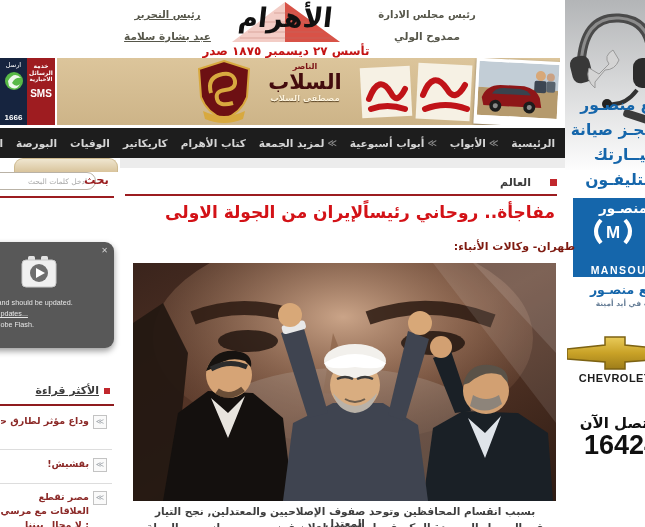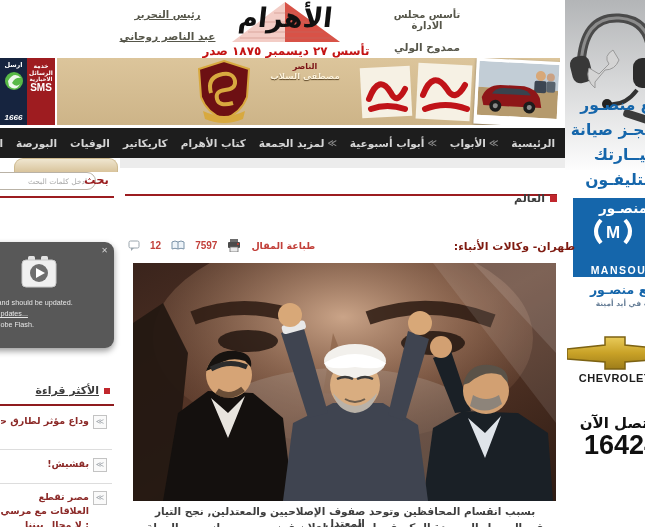--- a/index.html
+++ b/index.html
@@ -27,24 +27,24 @@
   .ra-chevtext{position:absolute;top:372px;left:4px;width:92px;text-align:center;font-weight:bold;font-size:11px;color:#1c1c1c;letter-spacing:.5px;font-family:"Liberation Sans",sans-serif;white-space:nowrap;}
   .ra-call{position:absolute;top:414px;right:-8px;font-weight:bold;font-size:15px;color:#101010;direction:rtl;white-space:nowrap;}
   .ra-phone{position:absolute;top:430px;right:-14px;font-weight:bold;font-size:27px;color:#101010;font-family:"Liberation Sans",sans-serif;white-space:nowrap;}
 
   
   .sms-ad{position:absolute;left:0;top:58px;width:55px;height:67px;background:#16243f;}
   .sms-red{position:absolute;right:0;top:0;width:28px;height:67px;background:#9e1c20;color:#fff;text-align:center;direction:rtl;}
   .sms-red .s1{font-size:6px;font-weight:bold;margin-top:4px;}
   .sms-red .s2{font-size:6px;font-weight:bold;}
   .sms-red .s3{font-size:5.5px;font-weight:bold;}
-  .sms-red .s4{font-size:10px;font-weight:bold;font-family:"Liberation Sans",sans-serif;}
+  .sms-red .s4{font-size:10px;font-weight:bold;font-family:"Liberation Sans",sans-serif;margin-top:6px;}
   .sms-left{position:absolute;left:0;top:0;width:27px;height:67px;color:#fff;text-align:center;}
-  .sms-send{font-size:6.5px;font-weight:bold;direction:rtl;margin-top:3px;}
-  .sms-num{position:absolute;bottom:3px;left:0;width:27px;font-size:8px;font-weight:bold;font-family:"Liberation Sans",sans-serif;font-style:italic;}
+  .sms-send{font-size:6.5px;font-weight:normal;direction:rtl;margin-top:3px;}
+  .sms-num{position:absolute;bottom:3px;left:0;width:27px;font-size:8px;font-weight:bold;font-family:"Liberation Sans",sans-serif;}
   .banner{position:absolute;left:57px;top:58px;width:503px;height:67px;background:linear-gradient(#dcc59b,#cdb488);overflow:hidden;}
   .cta{position:absolute;left:18px;top:12px;width:110px;height:42px;background:#fdfbf4;border-radius:12px;text-align:center;color:#8c1014;box-shadow:0 1px 2px rgba(0,0,0,.25);cursor:pointer;}
   .cta .l1{font-size:13px;font-weight:bold;margin-top:5px;direction:rtl;}
   .cta .l2{font-size:7.5px;font-weight:bold;direction:rtl;margin-top:2px;}
   .org{position:absolute;left:198px;top:4px;width:100px;text-align:center;direction:rtl;}
   .org .small{font-size:8px;font-weight:bold;color:#7a1014;}
   .org .big{font-size:21px;font-weight:bold;color:#430b0d;line-height:22px;}
   .org .sub{font-size:8.5px;font-weight:bold;color:#fdf3dc;text-shadow:0 1px 1px #5a4424;}
   .car-photo{position:absolute;left:418px;top:2px;width:86px;height:60px;background:#fff;transform:rotate(3deg);box-shadow:0 1px 3px rgba(0,0,0,.35);padding:3px;}
 
@@ -55,21 +55,21 @@
 
   .gray-strip{position:absolute;left:120px;top:158px;width:445px;height:10px;background:#ececec;}
   .search-tab{position:absolute;left:14px;top:158px;width:102px;height:13px;background:linear-gradient(#efe6d0,#d9c49c);border:1px solid #cdb98f;border-bottom:none;border-radius:9px 9px 0 0;}
 
   
   .search-input{position:absolute;left:-22px;top:172px;width:100px;height:16px;border:1px solid #b9b2a6;border-radius:9px;direction:rtl;font-size:7.5px;color:#666;padding:0 8px;outline:none;font-family:"DejaVu Sans",sans-serif;background:#fff;}
   .search-input::placeholder{color:#a9a9a9;}
   .search-label{position:absolute;left:84px;top:173px;font-size:11.5px;font-weight:bold;color:#9a1d1f;cursor:pointer;}
   .redline-left{position:absolute;left:0;top:196px;width:114px;height:2px;background:#9c1c20;}
   .redline-main{position:absolute;left:125px;top:194px;width:432px;height:2px;background:#9c1c20;}
-  .world-head{position:absolute;left:430px;top:192px;width:127px;display:flex;direction:rtl;align-items:center;gap:5px;}
+  .world-head{position:absolute;left:430px;top:176px;width:127px;display:flex;direction:rtl;align-items:center;gap:19px;}
   .red-bullet{width:7px;height:7px;background:#c1272d;}
   .world-label{font-size:11px;font-weight:bold;color:#3b3b3b;}
 
   
   .headline{position:absolute;left:135px;top:202px;width:420px;direction:rtl;text-align:right;font-size:17px;font-weight:bold;color:#d31217;}
   .byline{position:absolute;left:300px;top:240px;width:255px;direction:rtl;text-align:right;font-size:11px;font-weight:bold;color:#7e1a10;padding-left:20px;}
   .meta{position:absolute;left:128px;top:239px;display:flex;align-items:center;gap:10px;}
   .meta .num{color:#c2403a;font-size:10px;font-weight:bold;font-family:"Liberation Sans",sans-serif;}
   .meta .plabel{color:#c2403a;font-size:9.5px;font-weight:bold;direction:rtl;}
   .photo{position:absolute;left:133px;top:263px;width:423px;height:238px;}
@@ -93,26 +93,26 @@
   .mr-txt.clip1{white-space:nowrap;overflow:hidden;width:88px;}
   .mr-txt.clip3{overflow:hidden;height:38px;}
   .mr-div{position:absolute;left:0;width:112px;height:1px;background:#ddd;}
 </style>
 </head>
 <body>
 
 <div id="page">
 
   <div class="mh-block" style="left:377px;top:9px;width:100px;">
-    <div class="mh-title">تأسس مجلس الادارة</div>
+    <div class="mh-title">رئيس مجلس الادارة</div>
     <div class="mh-name">ممدوح الولي</div>
   </div>
   <div class="mh-block" style="left:115px;top:9px;width:105px;text-decoration:underline;">
     <div class="mh-title">رئيس التحرير</div>
-    <div class="mh-name">عبد الناصر روحاني</div>
+    <div class="mh-name">عبد بشارة سلامة</div>
   </div>
   <div class="logo-wrap">
     <svg width="115" height="44" viewBox="0 0 115 44">
       <polygon points="57,2 112,42 4,42" fill="#f3cdc6"></polygon>
       <polygon points="57,2 112,42 57,42" fill="#d23c30" opacity=".85"></polygon>
       <g stroke="#b9726a" stroke-width=".6" opacity=".7">
         <line x1="20" y1="32" x2="95" y2="32"></line>
           <line x1="12" y1="38" x2="104" y2="38"></line>
         <line x1="35" y1="22" x2="80" y2="22"></line>
           <line x1="46" y1="13" x2="69" y2="13"></line>
@@ -183,20 +183,21 @@
   </div>
 
   <div class="banner">
     <svg class="abs" style="left:136px;top:1px;" width="62" height="65" viewBox="0 0 62 65">
       <path d="M31 2 L56 10 L54 38 Q48 54 31 60 Q14 54 8 38 L6 10 Z" fill="#6d1013" stroke="#d8a93f" stroke-width="2"></path>
       <path d="M18 34 Q14 20 26 16 Q40 12 42 22 Q43 30 32 31 Q22 32 24 40 Q26 48 40 44" stroke="#d8a93f" stroke-width="4" fill="none"></path>
       <path d="M10 52 Q31 62 52 52 L50 60 Q31 68 12 60 Z" fill="#d8a93f"></path>
     </svg>
     <div class="org">
       <div class="small">الناصر</div>
+      <div class="big">السلاب</div>
       <div class="sub">مصطفى السلاب</div>
     </div>
     <svg class="abs" style="left:300px;top:1px;" width="118" height="65" viewBox="0 0 118 65">
       <rect x="4" y="8" width="50" height="50" fill="#f6f1e4" transform="rotate(-3 29 33)"></rect>
       <rect x="60" y="5" width="54" height="56" fill="#f6f1e4" transform="rotate(3 87 33)"></rect>
       <g stroke="#c01318" stroke-width="6" fill="none" stroke-linecap="round">
         <path d="M12 40 Q22 14 34 34 Q40 46 48 30"></path>
         <path d="M14 50 Q30 44 48 50"></path>
         <path d="M66 36 Q76 10 90 30 Q98 44 108 26"></path>
         <path d="M68 50 Q88 42 110 50"></path>
@@ -258,41 +259,23 @@
 
   <input class="search-input" type="text" placeholder="ادخل كلمات البحث" style="">
   <div class="search-label">بحث</div>
   <div class="redline-left"></div>
   <div class="redline-main"></div>
   <div class="world-head">
     <span class="red-bullet"></span>
     <span class="world-label">العالم</span>
   </div>
 
+  <h1 class="headline" style="margin:0;">مفاجأة.. روحاني رئيساًلإيران من الجولة الاولى</h1>
   <div class="byline">طهران- وكالات الأنباء:</div>
 
-  <div class="meta">
-    <svg width="12" height="11" viewBox="0 0 12 11">
-      <rect x="1" y="1" width="10" height="7" rx="1.5" fill="#fff" stroke="#9aa5ad" stroke-width="1"></rect>
-      <polygon points="3,8 3,11 6,8" fill="#9aa5ad"></polygon>
-    </svg>
-    <span class="num">12</span>
-    <svg width="14" height="11" viewBox="0 0 14 11">
-      <path d="M1 2 Q4 0 7 2 Q10 0 13 2 L13 9 Q10 7.5 7 9 Q4 7.5 1 9 Z" fill="#eef4f9" stroke="#7b93a8" stroke-width="1"></path>
-      <line x1="7" y1="2" x2="7" y2="9" stroke="#7b93a8" stroke-width="1"></line>
-    </svg>
-    <span class="num">7597</span>
-    <svg width="14" height="13" viewBox="0 0 14 13">
-      <rect x="3" y="0" width="8" height="3" fill="#6b6b6b"></rect>
-      <rect x="1" y="3" width="12" height="6" rx="1" fill="#4a4a4a"></rect>
-      <circle cx="11" cy="5" r="1" fill="#d23c30"></circle>
-      <rect x="3" y="8" width="8" height="5" fill="#e9e9e9" stroke="#6b6b6b" stroke-width=".8"></rect>
-    </svg>
-    <span class="plabel">طباعة المقال</span>
-  </div>
 
   <div class="photo">
     <svg width="423" height="238" viewBox="0 0 423 238">
       <defs>
         <linearGradient id="pgbg" x1="0" y1="0" x2="1" y2="1">
           <stop offset="0" stop-color="#3a241c"></stop>
             <stop offset=".5" stop-color="#5d3a2a"></stop>
             <stop offset="1" stop-color="#2e1c14"></stop>
         </linearGradient>
         <radialGradient id="pface" cx=".5" cy=".4" r=".7">

